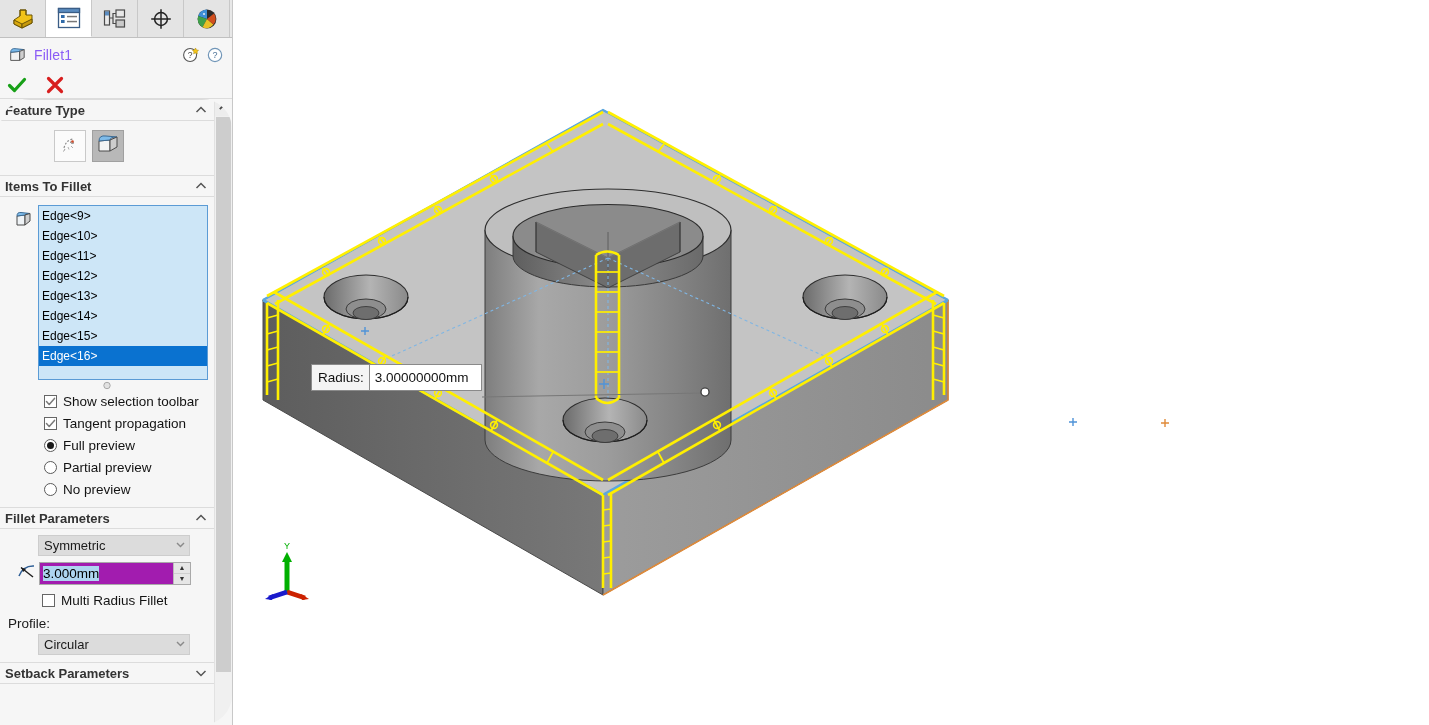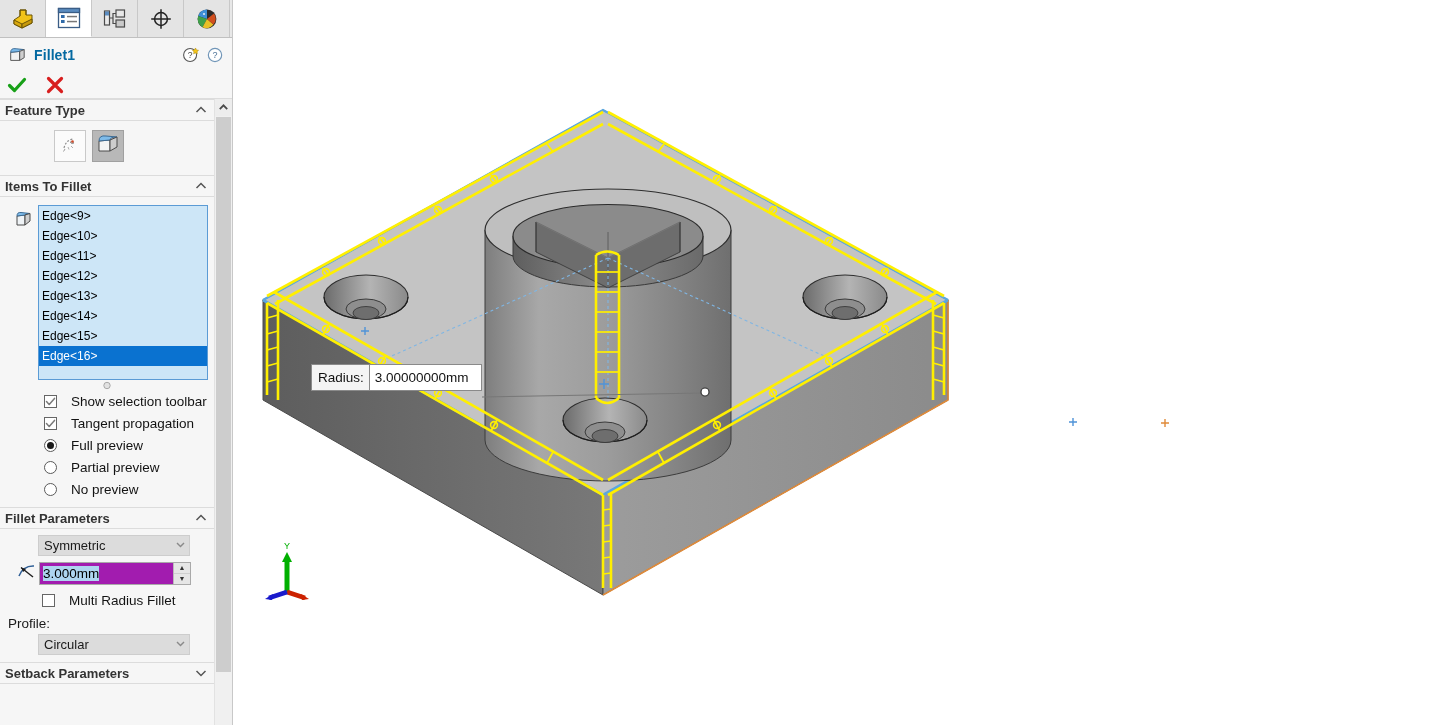--- a/index.html
+++ b/index.html
@@ -38,35 +38,35 @@
   .tab svg { display: block; }
 
   
   .pm-title {
     height: 33px; display: flex; align-items: center;
     padding: 0 8px 0 8px; flex: 0 0 33px;
     background: #f6f6f6;
   }
   .pm-title .t-icon { margin-right: 8px; display:flex; }
   .pm-title .t-text {
-    font-size: 14px; font-weight: bold; color: #0369a1;
+    font-size: 14px; font-weight: normal; color: #8b5cf6;
     flex: 1; letter-spacing: .1px;
   }
   .help-btn { margin-left: 6px; cursor: pointer; display:flex; }
 
   
   .pm-actions {
     height: 28px; display: flex; align-items: center;
     padding-left: 6px; gap: 16px; flex: 0 0 28px;
     border-bottom: 1px solid #dcdcdc;
   }
   .act { cursor: pointer; width: 22px; height: 22px; display: flex; align-items: center; justify-content: center; }
 
   
-  .pm-body { flex: 1 1 auto; position: relative; overflow: hidden; }
+  .pm-body { flex: 1 1 auto; position: relative; overflow: hidden; border-radius: 30px; }
   .pm-scrollarea { position: absolute; left: 0; top: 0; right: 18px; bottom: 0; overflow: hidden; }
 
   
   .sect-head {
     display: flex; align-items: center;
     height: 22px; padding: 0 6px 0 5px;
     border-top: 1px solid #dcdcdc;
     border-bottom: 1px solid #dcdcdc;
     background: #f6f6f6;
     cursor: pointer;
@@ -99,21 +99,21 @@
   }
   .sel-item {
     height: 20px; line-height: 20px;
     font-size: 12px; color: #000;
     padding-left: 3px; white-space: nowrap;
   }
   .sel-item.selected { background: #0a72d0; color: #ffffff; }
   .list-grip { display:flex; justify-content:center; margin-top:1px; }
 
   
-  .opt-row { display: flex; align-items: center; height: 22px; padding-left: 38px; cursor: pointer; gap: 8px; }
+  .opt-row { display: flex; align-items: center; height: 22px; padding-left: 38px; cursor: pointer; }
   .opt-row .lbl { font-size: 13.5px; color: #131313; margin-left: 6px; }
   .cbox {
     width: 13px; height: 13px; border: 1px solid #666; background: #fff;
     display: inline-flex; align-items: center; justify-content: center; flex: 0 0 13px;
   }
   .radio {
     width: 13px; height: 13px; border: 1px solid #5a5a5a; border-radius: 50%;
     background: #fff; display: inline-flex; align-items: center; justify-content: center; flex: 0 0 13px;
   }
   .radio .dot { width: 7px; height: 7px; border-radius: 50%; background: #1a1a1a; }

